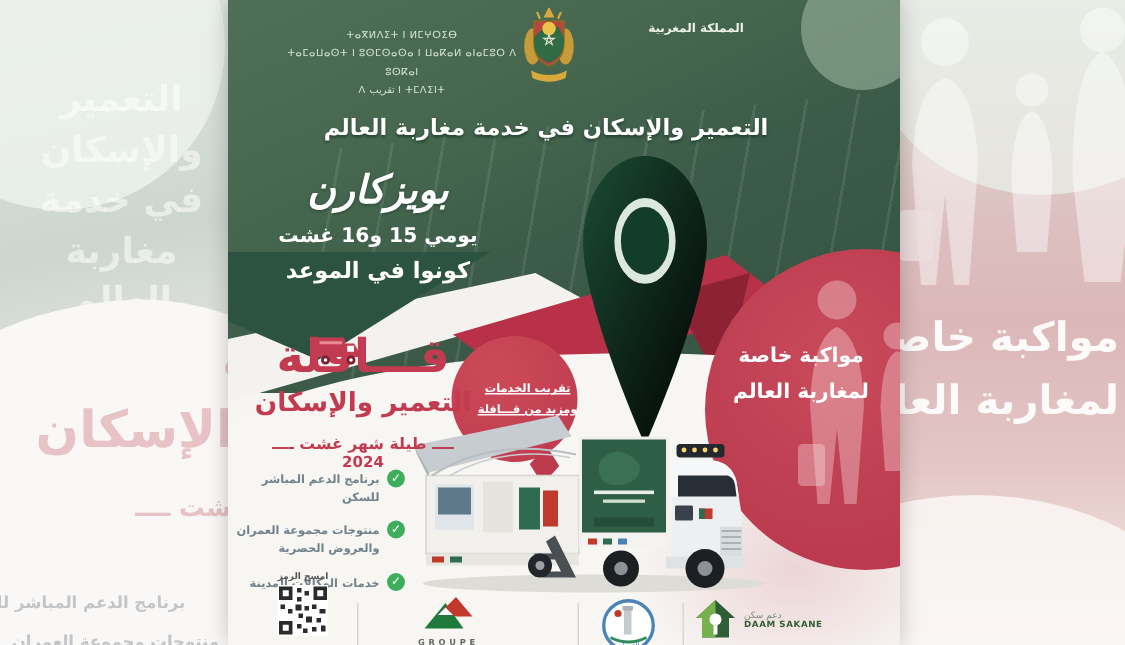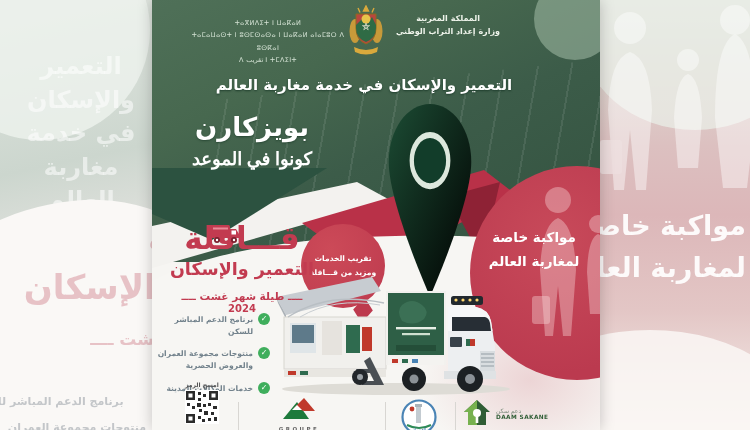--- a/index.html
+++ b/index.html
@@ -47,38 +47,38 @@
   .white-section { position:absolute; left:-30px; top:236px; width:520px; height:260px;
     background:#f7f6f3; border-radius:45% 55% 0 0 / 70px 55px 0 0; transform:rotate(-3deg); }
   .white-section2 { position:absolute; left:0; top:300px; width:448px; height:130px; background:#f7f6f3; }
   .pink-glow { position:absolute; right:-40px; bottom:-30px; width:220px; height:160px; border-radius:50%;
     background:radial-gradient(closest-side, rgba(216,150,158,.35), rgba(216,150,158,0)); }
 
   
   .tifinagh { position:absolute; left:38px; top:17px; width:156px; text-align:center;
     font-size:6.5px; line-height:1.9; color:#d4e2d4; letter-spacing:.4px; }
   .coat { position:absolute; left:196px; top:5px; }
-  .ministry { position:absolute; left:238px; top:13px; width:116px; direction:rtl; text-align:center;
+  .ministry { position:absolute; left:254px; top:13px; width:116px; direction:rtl; text-align:center;
     font-size:8px; font-weight:bold; color:#eef3ea; line-height:1.6; }
   .banner-title { position:absolute; left:16px; right:40px; top:76px; direction:rtl; text-align:center;
     font-size:15px; font-weight:bold; color:#ffffff; text-shadow:0 1px 2px rgba(15,45,30,.65); }
 
   
   .event { position:absolute; left:8px; top:112px; width:184px; direction:rtl; text-align:center; color:#fff; }
-  .event .city { font-size:26px; font-weight:bold; text-shadow:0 1px 2px rgba(15,45,30,.5); }
+  .event .city { font-size:26px; font-weight:bold; text-shadow:0 1px 2px rgba(15,45,30,.5);font-style:italic; }
   .event .dates { font-size:13.5px; font-weight:bold; margin-top:7px; }
-  .event .cta { font-size:18px; font-weight:bold; margin-top:6px;font-family:Liberation Serif, serif; }
+  .event .cta { font-size:15px; font-weight:bold; margin-top:6px; }
 
   
   .pin { position:absolute; left:230px; top:100px; }
 
   
   .bubble { position:absolute; left:149px; top:224px; width:84px; height:84px; border-radius:50%;
-    background:radial-gradient(circle at 35% 30%, #cc4a58, #bd3a4e); display:flex; align-items:center; justify-content:center;
-    text-align:center; direction:rtl; color:#fff; font-size:7.6px; font-weight:bold; line-height:1.8; }
+    background:radial-gradient(circle at 35% 30%, #cc4a58, #bd3a4e); display:flex; align-items:center; 
+    text-align:center; direction:rtl; color:#fff; font-size:7.6px; font-weight:bold; line-height:1.8;text-decoration:underline; }
   .bubble::after { content:""; position:absolute; left:54px; bottom:-10px; width:16px; height:16px;
     background:#bd3a4e; transform:rotate(58deg) skew(16deg); }
 
   
   .red-circle { position:absolute; left:318px; top:166px; width:214px; height:214px; border-radius:50%;
     background:radial-gradient(circle at 40% 35%, #c84a5a, #bb3a4f 70%); }
   .audience { position:absolute; right:5px; top:226px; width:122px; direction:rtl; text-align:center;
     color:#fff; font-weight:bold; font-size:13.5px; line-height:1.75; z-index:9; }
 
   
@@ -201,45 +201,45 @@
     </svg>
 
     <div class="bubble">
       <div>
         <div>تقريب الخدمات</div>
         <div>ومزيد من قـــافلة</div>
       </div>
     </div>
 
     <div class="tifinagh">
-      <div>ⵜⴰⴳⵍⴷⵉⵜ ⵏ ⵡⴰⴽⴰⵍ</div>
+      <div>ⵜⴰⴳⵍⴷⵉⵜ ⵏ ⵍⵎⵖⵔⵉⴱ</div>
       <div>ⵜⴰⵎⴰⵡⴰⵙⵜ ⵏ ⵓⵙⵎⵙⴰⵙⴰ ⵏ ⵡⴰⴽⴰⵍ ⴰⵏⴰⵎⵓⵔ ⴷ ⵓⵙⴽⴰⵏ</div>
       <div>ⴷ تقريب ⵏ ⵜⵎⴷⵉⵏⵜ</div>
     </div>
     <svg class="coat" width="36" height="52" viewBox="0 0 36 52">
       <g>
         <path d="M18,1 l2.5,5 h-5 z M10,3 l2,4.5 M26,3 l-2,4.5" stroke="#d9a93c" stroke-width="1.4" fill="#d9a93c"></path>
         <ellipse cx="7" cy="26" rx="5.5" ry="12" fill="#c79a3a"></ellipse>
         <ellipse cx="29" cy="26" rx="5.5" ry="12" fill="#c79a3a"></ellipse>
         <path d="M8,9 h20 v14 q0,12 -10,16 q-10,-4 -10,-16 z" fill="#b8463e" stroke="#8a6b20" stroke-width="1"></path>
         <path d="M8,20 l6,-6 l5,5 l5,-7 l4,8 v3 q0,10 -10,14 q-10,-4 -10,-14 z" fill="#2f6b45"></path>
         <circle cx="18" cy="14" r="4.5" fill="#e8c34a"></circle>
         <path d="M18,18 l2.2,6.8 l-5.8,-4.2 h7.2 l-5.8,4.2 z" fill="#2f6b45" stroke="#e8e4d2" stroke-width=".7"></path>
         <path d="M6,42 q12,6 24,0 l-1,5 q-11,5 -22,0 z" fill="#d9a93c"></path>
       </g>
     </svg>
     <div class="ministry">
       <div>المملكة المغربية</div>
-      <div>وزارة إعداد التراب الوطني</div>
     </div>
 
     <div class="banner-title">التعمير والإسكان في خدمة مغاربة العالم</div>
 
     <div class="event">
       <div class="city">بويزكارن</div>
+      <div class="dates">يومي 15 و16 غشت</div>
       <div class="cta">كونوا في الموعد</div>
     </div>
 
     <div class="campaign">
       <div class="word">
         <span>قـــافلة</span>
         <svg class="truck-glyph" width="30" height="22" viewBox="0 0 30 22">
           <rect x="1" y="2" width="19" height="13" rx="1.5" fill="#c23b50"></rect>
           <path d="M20,6 h6 l3,5 v4 h-9 z" fill="#c23b50"></path>
           <rect x="21.5" y="7.5" width="4.5" height="4" fill="#fff"></rect>

